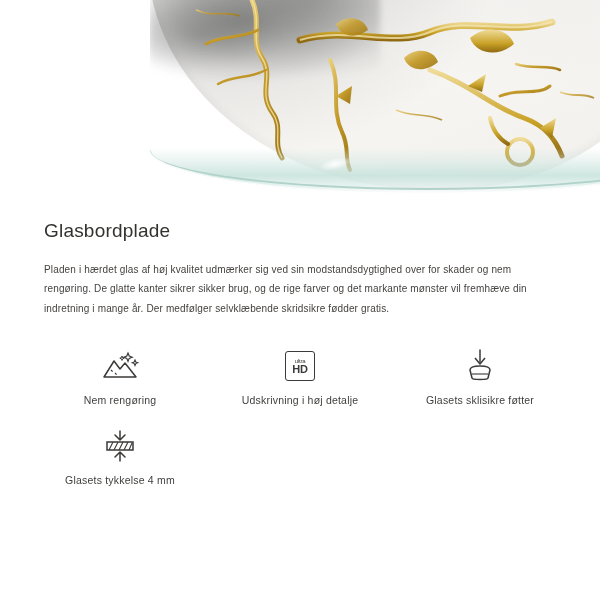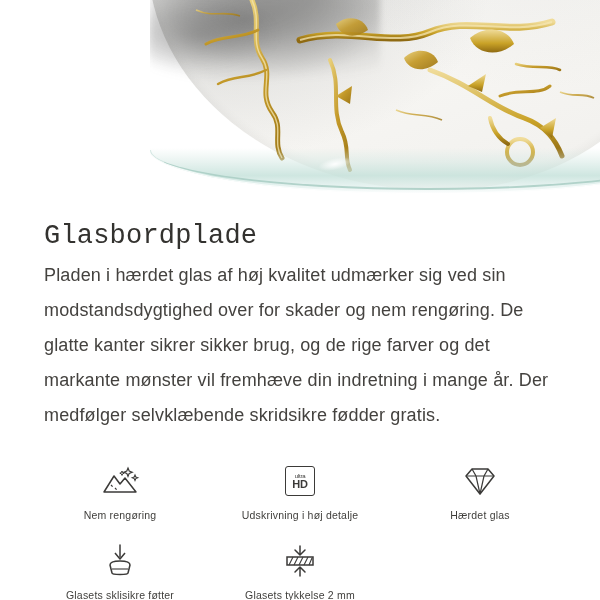--- a/index.html
+++ b/index.html
@@ -115,33 +115,33 @@
     width: 150px; height: 196px;
     background: #ffffff;
   }
 
   
   .content {
     padding: 22px 44px 0 44px;
   }
 
   h1.headline {
-    font-family: Liberation Mono, monospace;
+    font-family: Liberation Sans, sans-serif;
     font-weight: 400;
     color: #33322f;
-    font-size: 27px;
+    font-size: 19px;
     line-height: 1.36;
     letter-spacing: 0.2px;
-    margin-bottom: 3px;
+    margin-bottom: 16px;
   }
   h1.headline .line2 { display: block; }
 
   p.body {
     font-family: "Liberation Sans", sans-serif;
-    font-size: 18px;
+    font-size: 10px;
     line-height: 1.95;
     color: #44423f;
     letter-spacing: 0.15px;
     max-width: 520px;
   }
 
   
   .features {
     margin-top: 26px;
     padding: 0 30px;
@@ -272,29 +272,20 @@
       <div class="glyph">
         <div class="hd-badge">
           <span class="u">ultra</span>
           <span class="h">HD</span>
         </div>
       </div>
       <div class="caption">Udskrivning i høj detalje</div>
     </div>
 
 
-    <div class="feature">
-      <div class="glyph">
-        <svg width="40" height="34" viewBox="0 0 40 34" fill="none" stroke="#3b3a38" stroke-width="1.5">
-          <path d="M6,12 L12,5 L28,5 L34,12 L20,30 Z" stroke-linejoin="round"></path>
-          <path d="M6,12 L34,12 M12,5 L16,12 L20,30 M28,5 L24,12 L20,30" stroke-width="1.2"></path>
-        </svg>
-      </div>
-      <div class="caption">Hærdet glas</div>
-    </div>
 
     <div class="feature">
       <div class="glyph">
         <svg width="34" height="36" viewBox="0 0 34 36" fill="none" stroke="#3b3a38" stroke-width="1.5">
           <path d="M17,2 L17,14" stroke-linecap="round"></path>
           <path d="M12,10 L17,16 L22,10" stroke-linejoin="round"></path>
           <path d="M7,22 C7,19 11,18 17,18 C23,18 27,19 27,22 L25,30 C25,32 9,32 9,30 Z" stroke-linejoin="round"></path>
           <path d="M9,26 L25,26" stroke-width="1.1"></path>
         </svg>
       </div>
@@ -303,17 +294,17 @@
 
     <div class="feature">
       <div class="glyph">
         <svg width="38" height="34" viewBox="0 0 38 34" fill="none" stroke="#3b3a38" stroke-width="1.5">
           <path d="M19,2 L19,9 M14,6 L19,11 L24,6" stroke-linejoin="round" stroke-linecap="round"></path>
           <rect x="6" y="13" width="26" height="8" stroke-width="1.5"></rect>
           <path d="M8,21 L12,13 M13,21 L17,13 M18,21 L22,13 M23,21 L27,13 M28,21 L31,14" stroke-width="1.1"></path>
           <path d="M19,32 L19,25 M14,28 L19,23 L24,28" stroke-linejoin="round" stroke-linecap="round"></path>
         </svg>
       </div>
-      <div class="caption">Glasets tykkelse 2 mm</div>
+      <div class="caption">Glasets tykkelse 4 mm</div>
     </div>
 
   </div>
 </div>
 
 </body></html>

